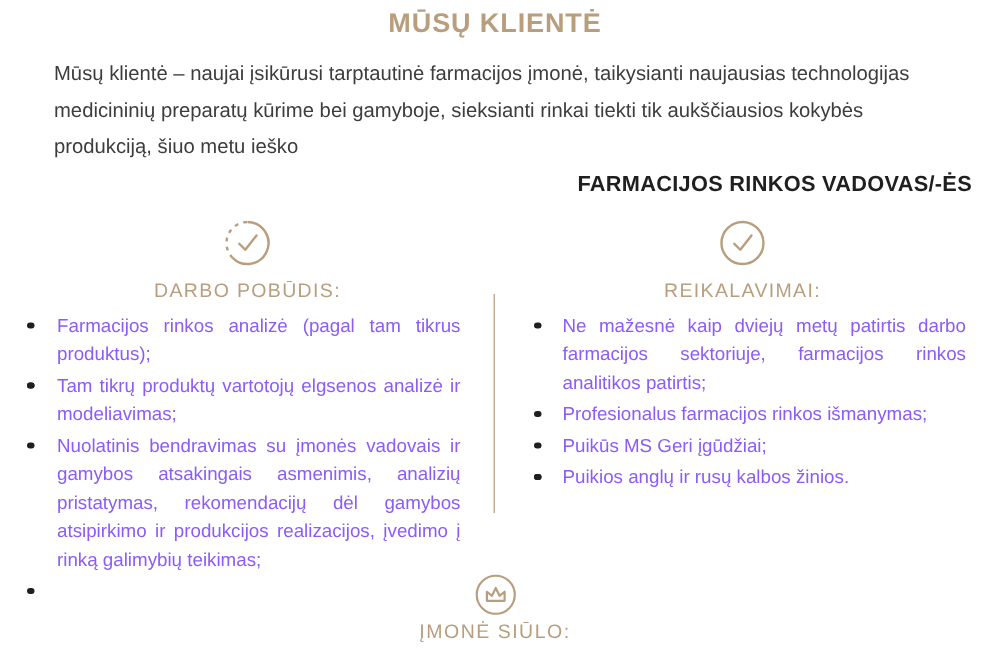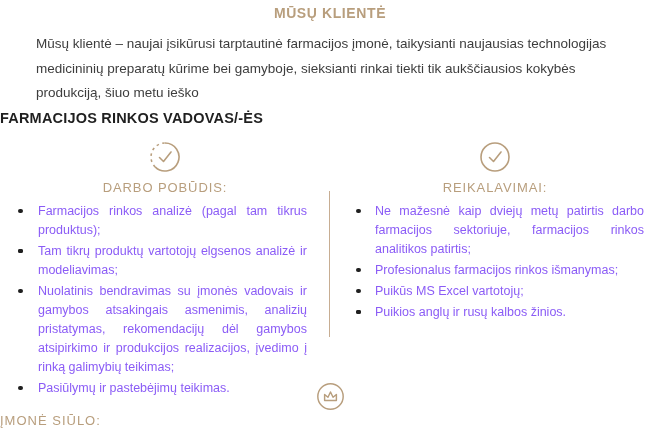--- a/index.html
+++ b/index.html
@@ -6,29 +6,29 @@
   body{
     width:660px;height:441px;overflow:hidden;position:relative;
     font-family:"Liberation Sans","DejaVu Sans",sans-serif;
     color:#3d3d3d;-webkit-font-smoothing:antialiased;
   }
   .page{position:relative;width:660px;height:441px;}
 
   
   .hdr{text-align:center;}
   .page-title{
-    margin:5px 0 0 0;font-size:14px;font-weight:700;letter-spacing:.6px;
+    margin:5px 0 0 0;font-size:18px;font-weight:700;letter-spacing:.6px;
     color:#b89e7d;
   }
   .intro{
     width:588px;margin:11px auto 0 auto;text-align:left;
     font-size:13.5px;line-height:24.5px;color:#3d3d3d;
   }
   .position-title{
-    margin:2px 0 0 0;text-align:left;font-size:14.5px;font-weight:700;
+    margin:2px 12px 0 0;text-align:right;font-size:14.5px;font-weight:700;
     color:#1f1f1f;letter-spacing:.2px;line-height:20px;
   }
 
   
   .columns{display:flex;margin-top:13px;position:relative;}
   .col{width:330px;box-sizing:border-box;}
   .col-head{text-align:center;}
   .col-icon{display:inline-block;height:32px;}
   .col-heading{
     margin:3px 0 0 0;font-size:13px;font-weight:400;letter-spacing:.9px;
@@ -47,21 +47,21 @@
   }
   .col-left li.bullet-item .bullet{left:-20px;}
   .col-right li.bullet-item .bullet{left:-19px;}
   .bullet{
     position:absolute;top:7px;width:4.5px;height:4.5px;border-radius:50%;
     background:#1f1f1f;
   }
 
   
   .footer{
-    position:absolute;left:0;right:0;top:377px;
+    position:absolute;left:0;right:0;top:377px;text-align:center;
   }
   .footer-heading{
     margin:2px 0 0 0;font-size:13px;font-weight:400;letter-spacing:1px;
     color:#b89e7d;
   }
   svg.ico{display:block;margin:0 auto;}
   svg.ico path, svg.ico circle, svg.ico polyline{
     stroke:#b89e7d;fill:none;stroke-width:1.6;
   }
 </style>
@@ -105,21 +105,20 @@
             <span class="li-text">Tam tikrų produktų vartotojų elgsenos analizė ir modeliavimas;</span>
           </li>
 
           <li class="bullet-item">
             <span class="bullet"></span>
             <span class="li-text">Nuolatinis bendravimas su įmonės vadovais ir gamybos atsakingais asmenimis, analizių pristatymas, rekomendacijų dėl gamybos atsipirkimo ir produkcijos realizacijos, įvedimo į rinką galimybių teikimas;</span>
           </li>
 
           <li class="bullet-item">
             <span class="bullet"></span>
-            <span class="li-text">Pasiūlymų ir pastebėjimų teikimas.</span>
           </li>
         </ul>
     </div>
 
     <div class="divider"></div>
 
     <div class="col col-right">
       <div class="col-head">
         <span class="col-icon">
           <svg class="ico" width="32" height="32" viewBox="0 0 32 32">
@@ -137,21 +136,21 @@
           </li>
 
           <li class="bullet-item">
             <span class="bullet"></span>
             <span class="li-text">Profesionalus farmacijos rinkos išmanymas;</span>
           </li>
 
 
           <li class="bullet-item">
             <span class="bullet"></span>
-            <span class="li-text">Puikūs MS Excel vartotojų;</span>
+            <span class="li-text">Puikūs MS Geri įgūdžiai;</span>
           </li>
 
           <li class="bullet-item">
             <span class="bullet"></span>
           </li>
 
 
           <li class="bullet-item">
             <span class="bullet"></span>
             <span class="li-text">Puikios anglų ir rusų kalbos žinios.</span>

